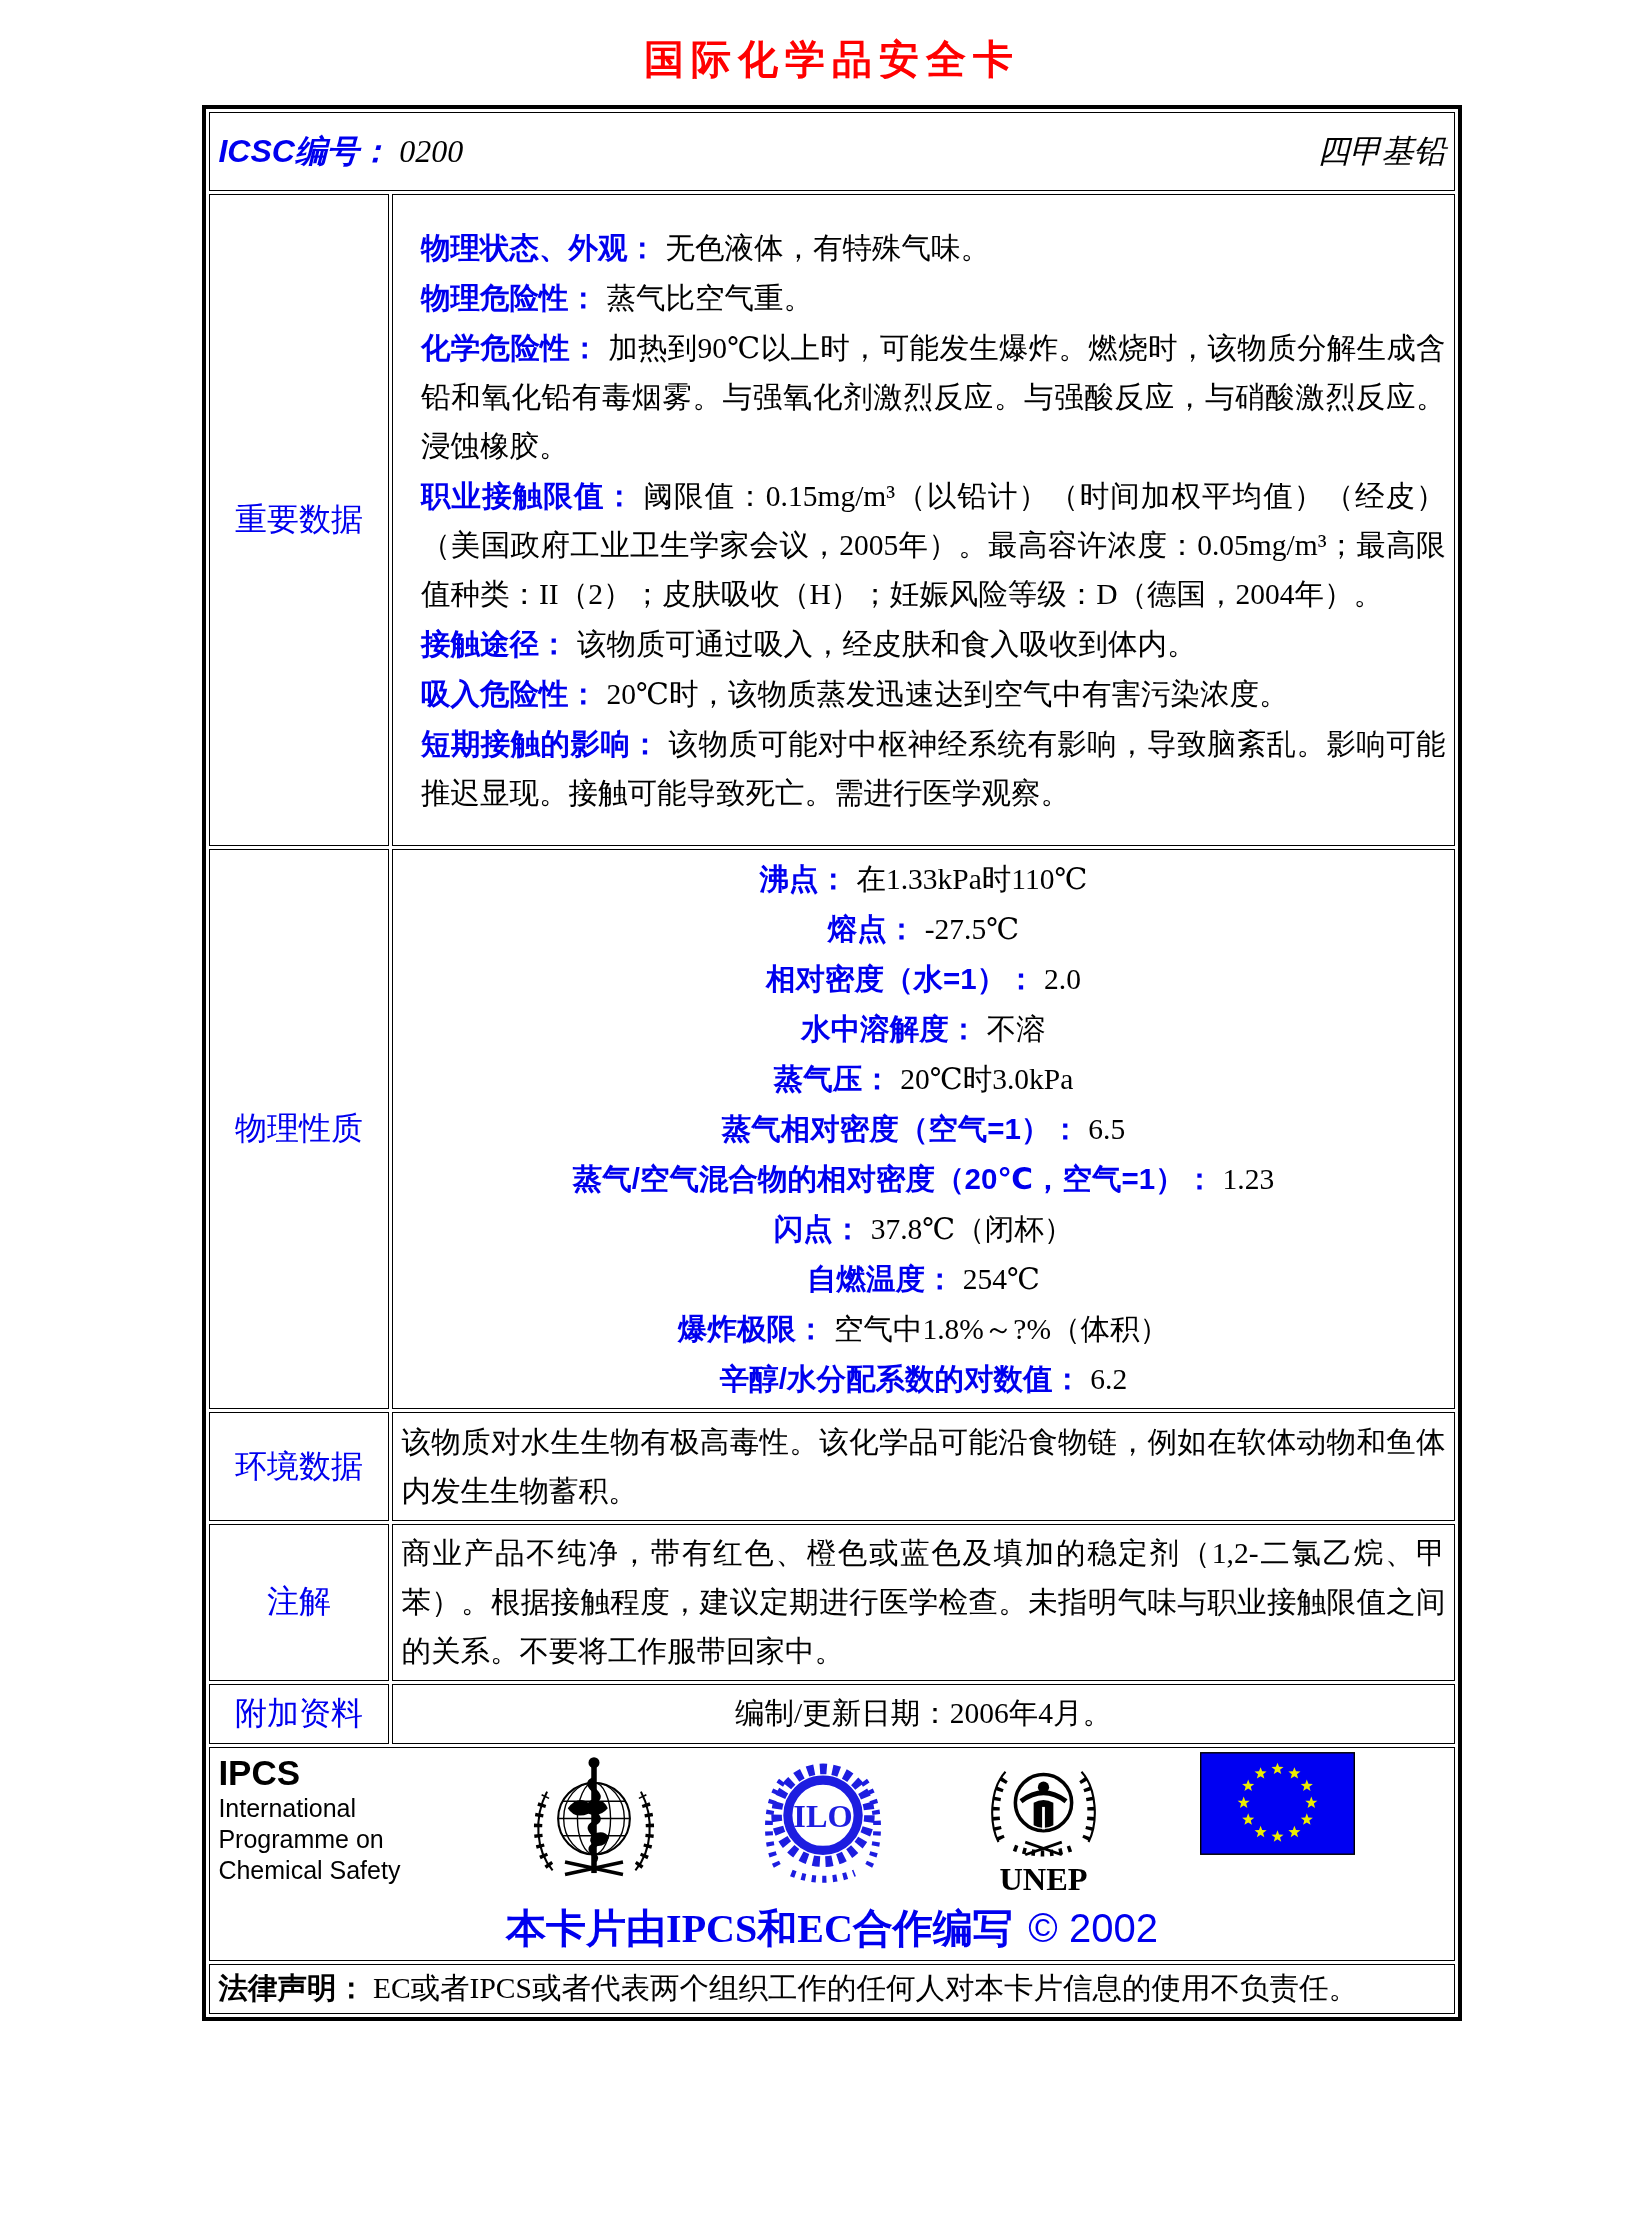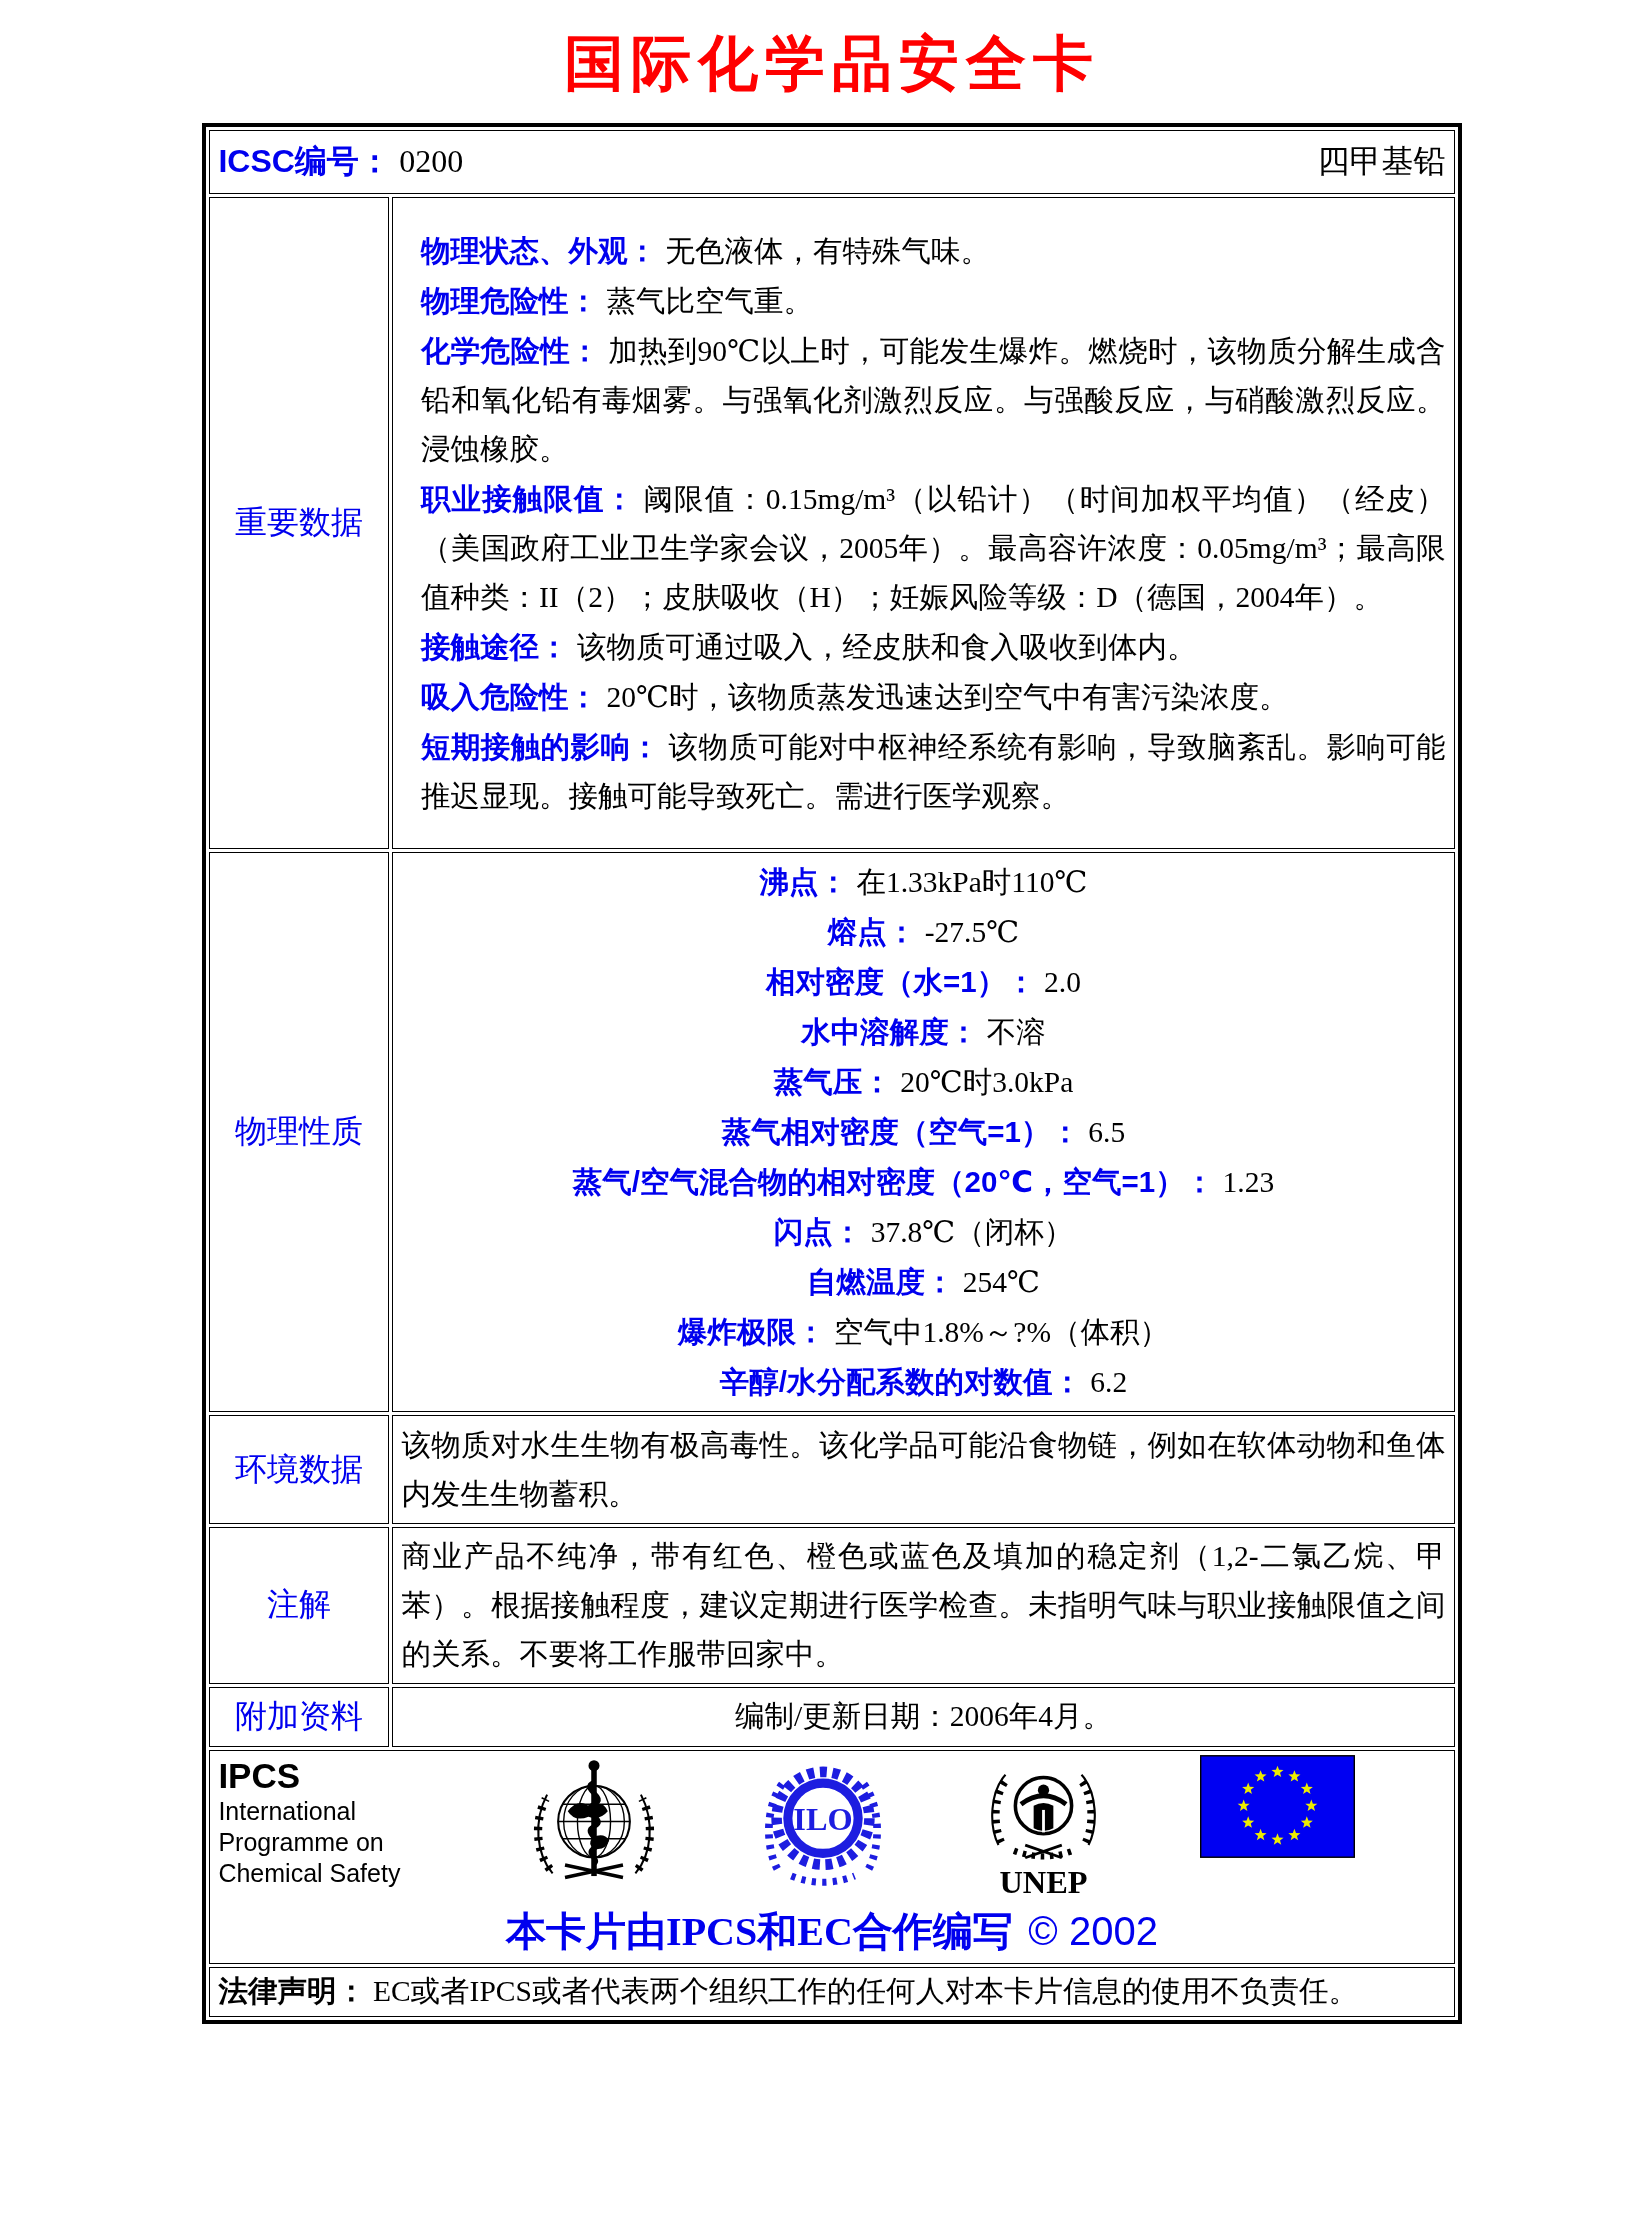--- a/index.html
+++ b/index.html
@@ -14,45 +14,45 @@
   html,body{margin:0;padding:0;}
   body{
     width:1645px;height:2239px;
     background:#ffffff;
     font-family:"Liberation Serif","DejaVu Serif",serif;
     color:var(--c-text-black);
     position:relative;
   }
   .page-title{
     width:1260px;
-    margin:24px 0 18px 202px;
+    margin:32px 0 18px 202px;
     text-align:center;
     font-family:"Liberation Serif","DejaVu Serif",serif;
     font-weight:bold;
-    font-size:60px;
+    font-size:40px;
     letter-spacing:7px;
     color:var(--c-title-red);
   }
   table.card{
     table-layout:fixed;
     width:1260px;
     margin-left:202px;
     border:4.2px solid #000;
     border-collapse:separate;
     border-spacing:3.5px;
     background:#fff;
   }
   table.card td{
     border:1.4px solid #000;
     padding:4.2px 8.4px;
     vertical-align:middle;
   }
   col.label-col{width:180px;}
   
-  .header-cell{height:64px;}
+  .header-cell{height:79px;font-style:italic;}
   .header-flex{display:flex;align-items:center;justify-content:space-between;}
   .icsc-left{white-space:nowrap;}
   .lbl{
     color:var(--c-label-blue);
     font-family:"Liberation Sans","DejaVu Sans",sans-serif;
     font-weight:bold;
     margin-right:8.4px;
   }
   .header-cell .lbl{font-size:32px;}
   .header-cell .val{font-size:32px;}

